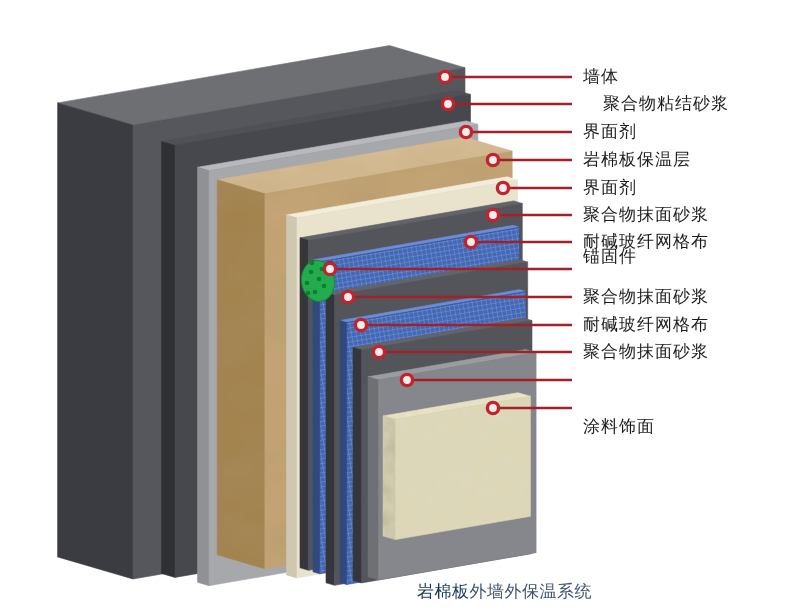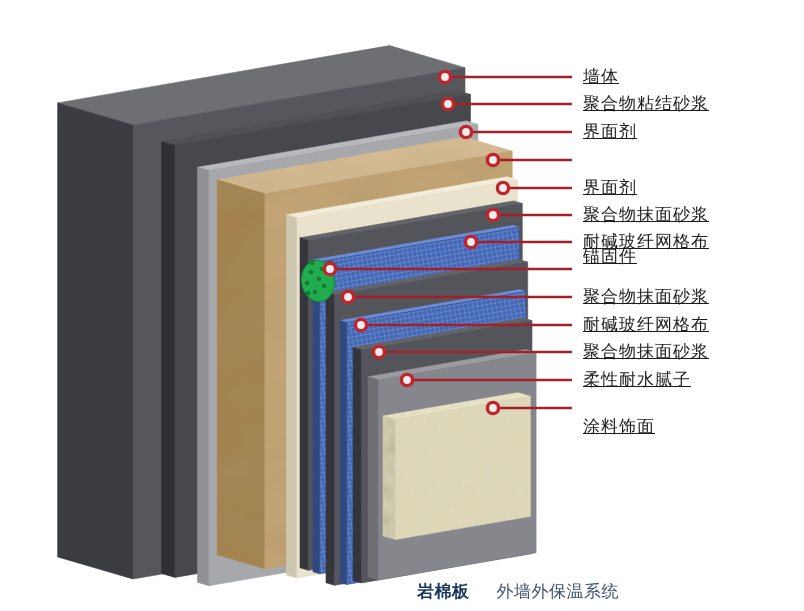--- a/index.html
+++ b/index.html
@@ -4,26 +4,26 @@
 <style>
   html,body{margin:0;padding:0;background:#fff;}
   .stage{
     position:relative;width:804px;height:611px;background:#ffffff;overflow:hidden;
     font-family:"Liberation Serif","DejaVu Serif",serif;
   }
   .stage svg{position:absolute;left:0;top:0;}
   .labels{position:absolute;left:0;top:0;width:804px;height:611px;pointer-events:none;}
   .layer-label{
     position:absolute;left:583px;height:20px;line-height:20px;
-    font-size:17px;color:#1c1c1c;letter-spacing:1px;white-space:nowrap;text-decoration:underline;
+    font-size:17px;color:#1c1c1c;letter-spacing:1px;white-space:nowrap;
   }
   .caption{
     position:absolute;left:417px;top:580px;font-size:17px;letter-spacing:0.5px;white-space:nowrap;
   }
-  .caption .cap-bold{font-weight:bold;}
+  .caption .cap-bold{font-weight:normal;}
 </style>
 </head>
 <body>
 
 <div class="stage">
 
   <svg id="diagram-svg" width="804" height="611" viewBox="0 0 804 611" xmlns="http://www.w3.org/2000/svg">
     <defs>
       <pattern id="meshPat" width="4.6" height="4.6" patternUnits="userSpaceOnUse" patternTransform="rotate(-9.7)">
         <rect width="4.6" height="4.6" fill="#4468b4"></rect>
@@ -116,30 +116,30 @@
         <circle cx="379" cy="352" r="5.6" fill="#f6eceb" stroke="#c2242e" stroke-width="3.4"></circle>
         <line x1="412" y1="380" x2="572" y2="380" stroke="#a32028" stroke-width="2.6"></line>
         <circle cx="407" cy="380" r="5.6" fill="#f6eceb" stroke="#c2242e" stroke-width="3.4"></circle>
         <line x1="498" y1="408" x2="572" y2="408" stroke="#a32028" stroke-width="2.6"></line>
         <circle cx="493" cy="408" r="5.6" fill="#f6eceb" stroke="#c2242e" stroke-width="3.4"></circle>
       </g>
   </svg>
 
   <div class="labels">
     <div class="layer-label" style="top: 67px; color: rgb(28, 28, 28);">墙体</div>
-    <div class="layer-label" style="top: 94px; color: rgb(28, 28, 28);">聚合物粘结砂浆</div>
+    <div class="layer-label" style="top: 94px; color: rgb(28, 28, 28); margin-left: 20px;">聚合物粘结砂浆</div>
     <div class="layer-label" style="top: 122px; color: rgb(28, 28, 28);">界面剂</div>
+    <div class="layer-label" style="top: 150px; color: rgb(28, 28, 28);">岩棉板保温层</div>
     <div class="layer-label" style="top: 178px; color: rgb(28, 28, 28);">界面剂</div>
     <div class="layer-label" style="top: 205px; color: rgb(28, 28, 28);">聚合物抹面砂浆</div>
     <div class="layer-label" style="top: 232px; color: rgb(28, 28, 28);">耐碱玻纤网格布</div>
     <div class="layer-label" style="top: 247px; color: rgb(28, 28, 28);">锚固件</div>
     <div class="layer-label" style="top: 287px; color: rgb(28, 28, 28);">聚合物抹面砂浆</div>
     <div class="layer-label" style="top: 315px; color: rgb(28, 28, 28);">耐碱玻纤网格布</div>
     <div class="layer-label" style="top: 342px; color: rgb(28, 28, 28);">聚合物抹面砂浆</div>
-    <div class="layer-label" style="top: 370px; color: rgb(28, 28, 28);">柔性耐水腻子</div>
     <div class="layer-label" style="top: 417px; color: rgb(28, 28, 28);">涂料饰面</div>
   </div>
 
   <div class="caption">
-    <span class="cap-bold" style="color: rgb(23, 54, 93);">岩棉板</span><span class="cap-rest" style="color: rgb(63, 83, 110); margin-left: 27px;">外墙外保温系统</span>
+    <span class="cap-bold" style="color: rgb(23, 54, 93);">岩棉板</span><span class="cap-rest" style="color: rgb(63, 83, 110);">外墙外保温系统</span>
   </div>
 
 </div>
 
 </body></html>

